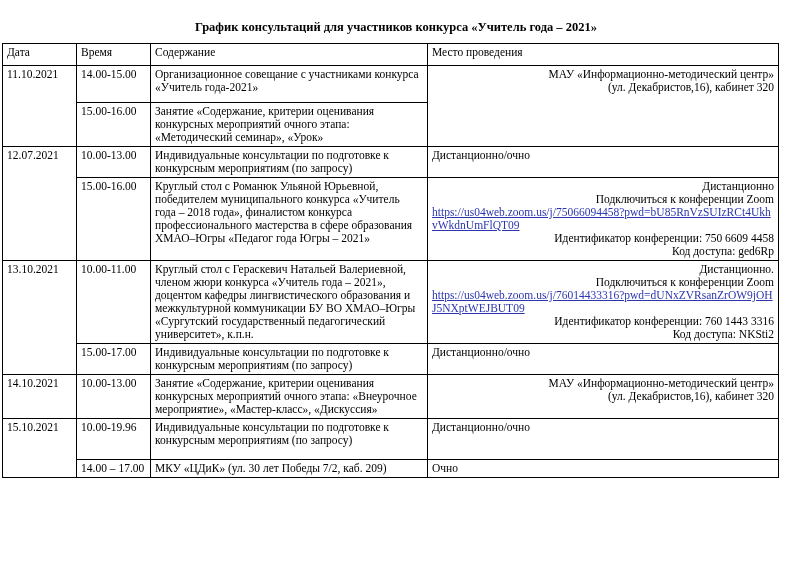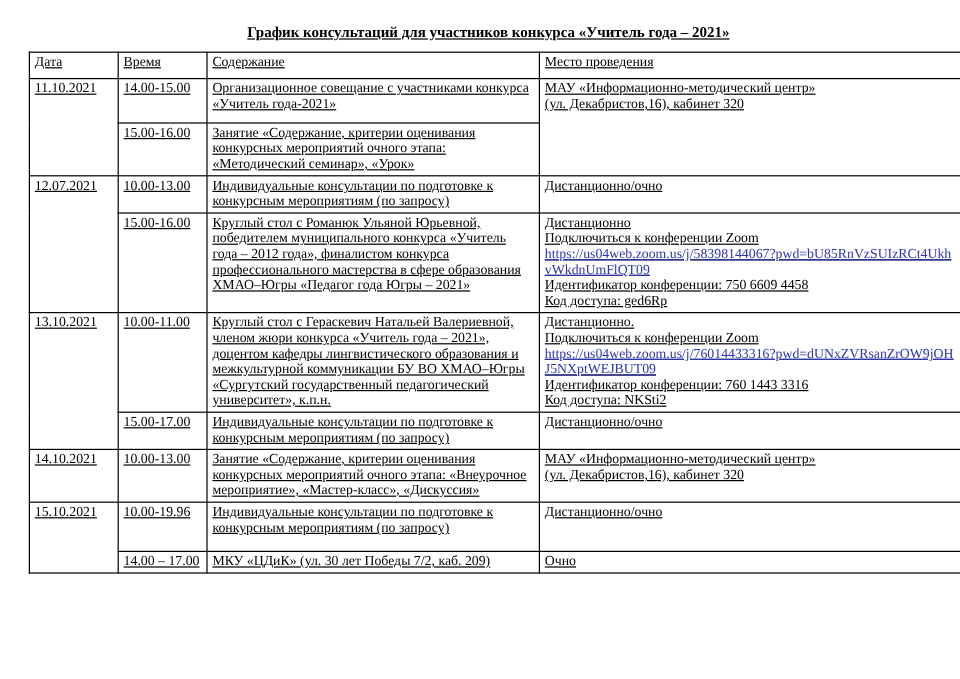--- a/index.html
+++ b/index.html
@@ -8,23 +8,22 @@
     background: #ffffff;
   }
   body {
     width: 800px;
     height: 566px;
     font-family: "Liberation Serif", serif;
     color: #000000;
     overflow: hidden;
   }
   .page {
-    padding: 20px 10px 0 24px;
+    padding: 20px 10px 0 2px;
     box-sizing: border-box;
-    text-decoration: underline;
   }
   .doc-title {
     font-size: 12.5px;
     font-weight: bold;
     text-align: center;
     margin: 0 0 9px 0;
     line-height: 14px;
   }
   table.schedule {
     border-collapse: collapse;
@@ -43,21 +42,21 @@
     font-size: 11.5px;
     line-height: 13px;
     font-weight: normal;
     text-align: left;
     overflow: hidden;
   }
   table.schedule th { height: 17px; }
   td.content-cell { text-align: justify; }
   tr.row-tall-a td { height: 32px; }
   tr.row-tall-b td { height: 36px; }
-  .place-line { white-space: normal; }
+  .place-line { white-space: normal; text-align: right; }
   a.zoom-link {
     color: #2b35ae;
     text-decoration: underline;
     word-break: break-all;
     cursor: pointer;
   }
   .curator-note {
     margin: 13px 0 0 0;
     font-size: 11.5px;
     line-height: 15px;
@@ -106,25 +105,25 @@
 
       <tr>
         <td rowspan="2">12.07.2021</td>
         <td>10.00-13.00</td>
         <td class="content-cell">Индивидуальные консультации по подготовке к конкурсным мероприятиям (по запросу)</td>
         <td>Дистанционно/очно</td>
       </tr>
 
       <tr>
         <td>15.00-16.00</td>
-        <td class="content-cell">Круглый стол с Романюк Ульяной Юрьевной, победителем муниципального конкурса «Учитель года – 2012 года», финалистом конкурса профессионального мастерства в сфере образования ХМАО–Югры «Педагог года Югры – 2021»</td>
+        <td class="content-cell">Круглый стол с Романюк Ульяной Юрьевной, победителем муниципального конкурса «Учитель года – 2018 года», финалистом конкурса профессионального мастерства в сфере образования ХМАО–Югры «Педагог года Югры – 2021»</td>
         <td>
           <div class="place-line">Дистанционно</div>
           <div class="place-line">Подключиться к конференции Zoom</div>
-          <a class="zoom-link">https://us04web.zoom.us/j/58398144067?pwd=bU85RnVzSUIzRCt4UkhvWkdnUmFlQT09</a>
+          <a class="zoom-link">https://us04web.zoom.us/j/75066094458?pwd=bU85RnVzSUIzRCt4UkhvWkdnUmFlQT09</a>
           <div class="place-line">Идентификатор конференции: 750 6609 4458</div>
           <div class="place-line">Код доступа: ged6Rp</div>
         </td>
       </tr>
 
       <tr>
         <td rowspan="2">13.10.2021</td>
         <td>10.00-11.00</td>
         <td class="content-cell">Круглый стол с Гераскевич Натальей Валериевной, членом жюри конкурса «Учитель года – 2021», доцентом кафедры лингвистического образования и межкультурной коммуникации БУ ВО ХМАО–Югры «Сургутский государственный педагогический университет», к.п.н.</td>
         <td>

